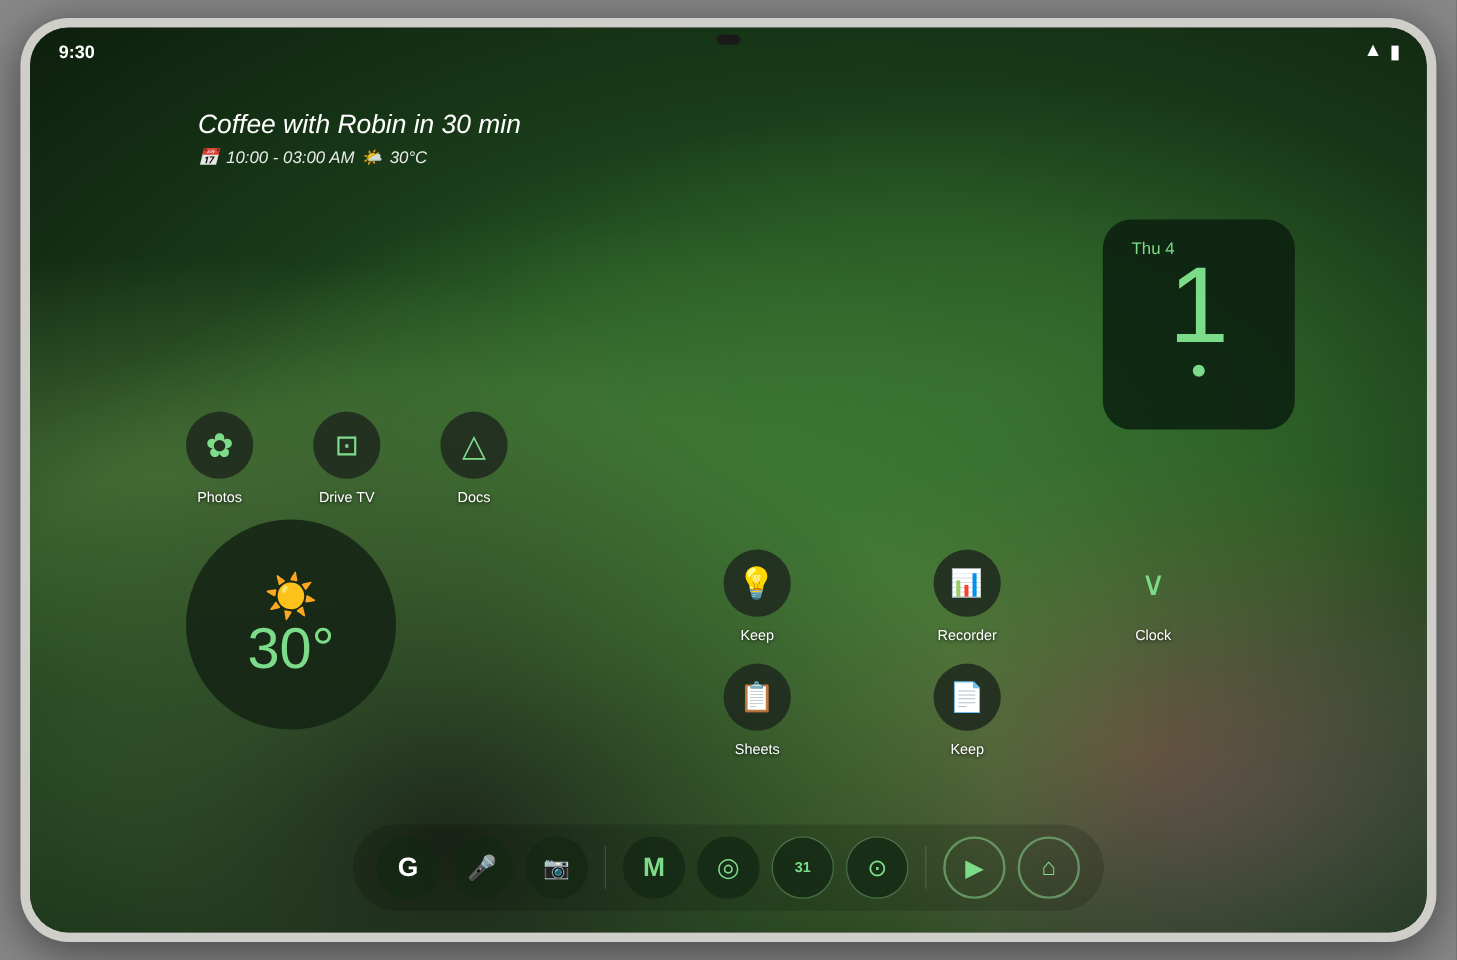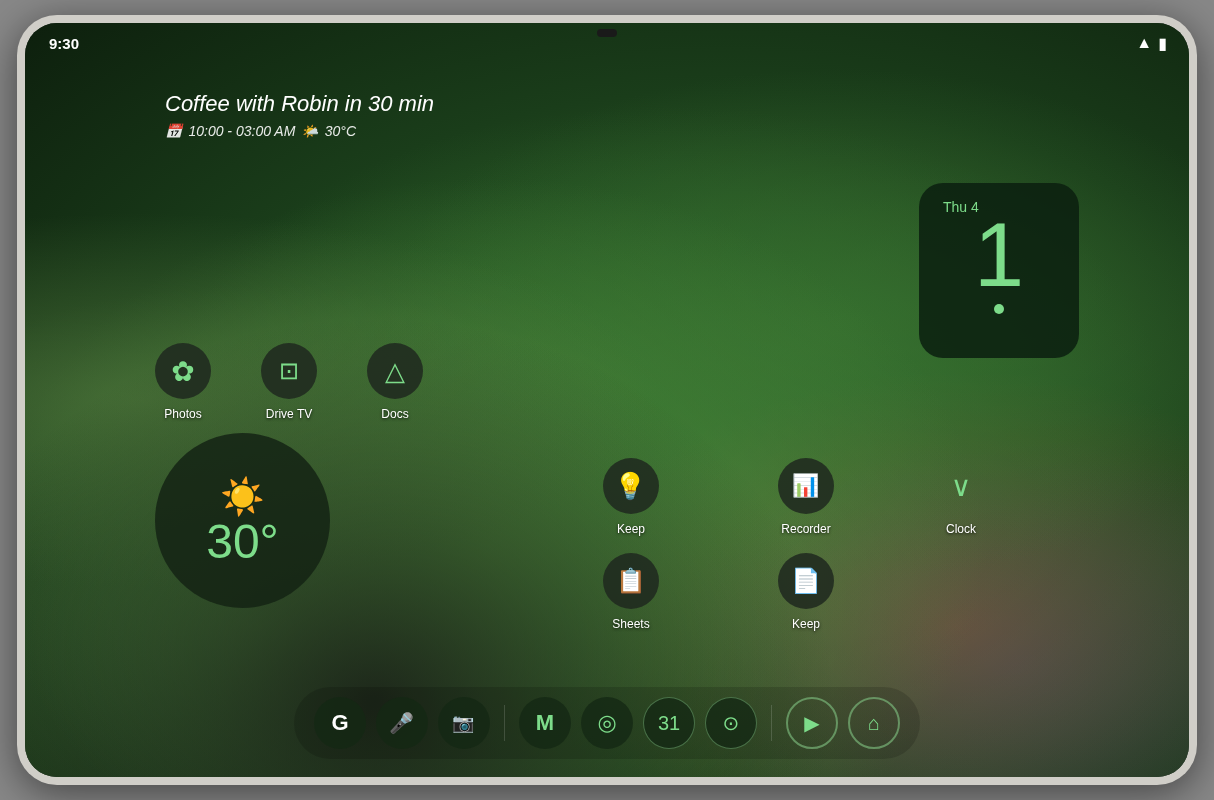--- a/index.html
+++ b/index.html
@@ -420,21 +420,21 @@
 
       <div class="dock-item filled" style="background:rgba(20,40,20,0.8);">
         <span style="color:#7ddc8a; font-size:22px; font-weight:bold;">M</span>
       </div>
 
       <div class="dock-item filled" style="background:rgba(20,40,20,0.8);">
         <span style="color:#7ddc8a; font-size:22px;">◎</span>
       </div>
 
       <div class="dock-item filled" style="background:rgba(20,40,20,0.8); border: 1.5px solid rgba(120,180,120,0.5);">
-        <span style="color:#7ddc8a; font-size:20px; font-weight:normal;">31</span>
+        <span style="color:#7ddc8a; font-size:12px; font-weight:bold;">31</span>
       </div>
 
       <div class="dock-item filled" style="background:rgba(20,40,20,0.8); border: 1.5px solid rgba(120,180,120,0.5);">
         <span style="color:#7ddc8a; font-size:20px;">⊙</span>
       </div>
 
       <div class="dock-separator"></div>
 
       <div class="dock-item outlined">
         <span style="color:#7ddc8a; font-size:20px;">▶</span>

